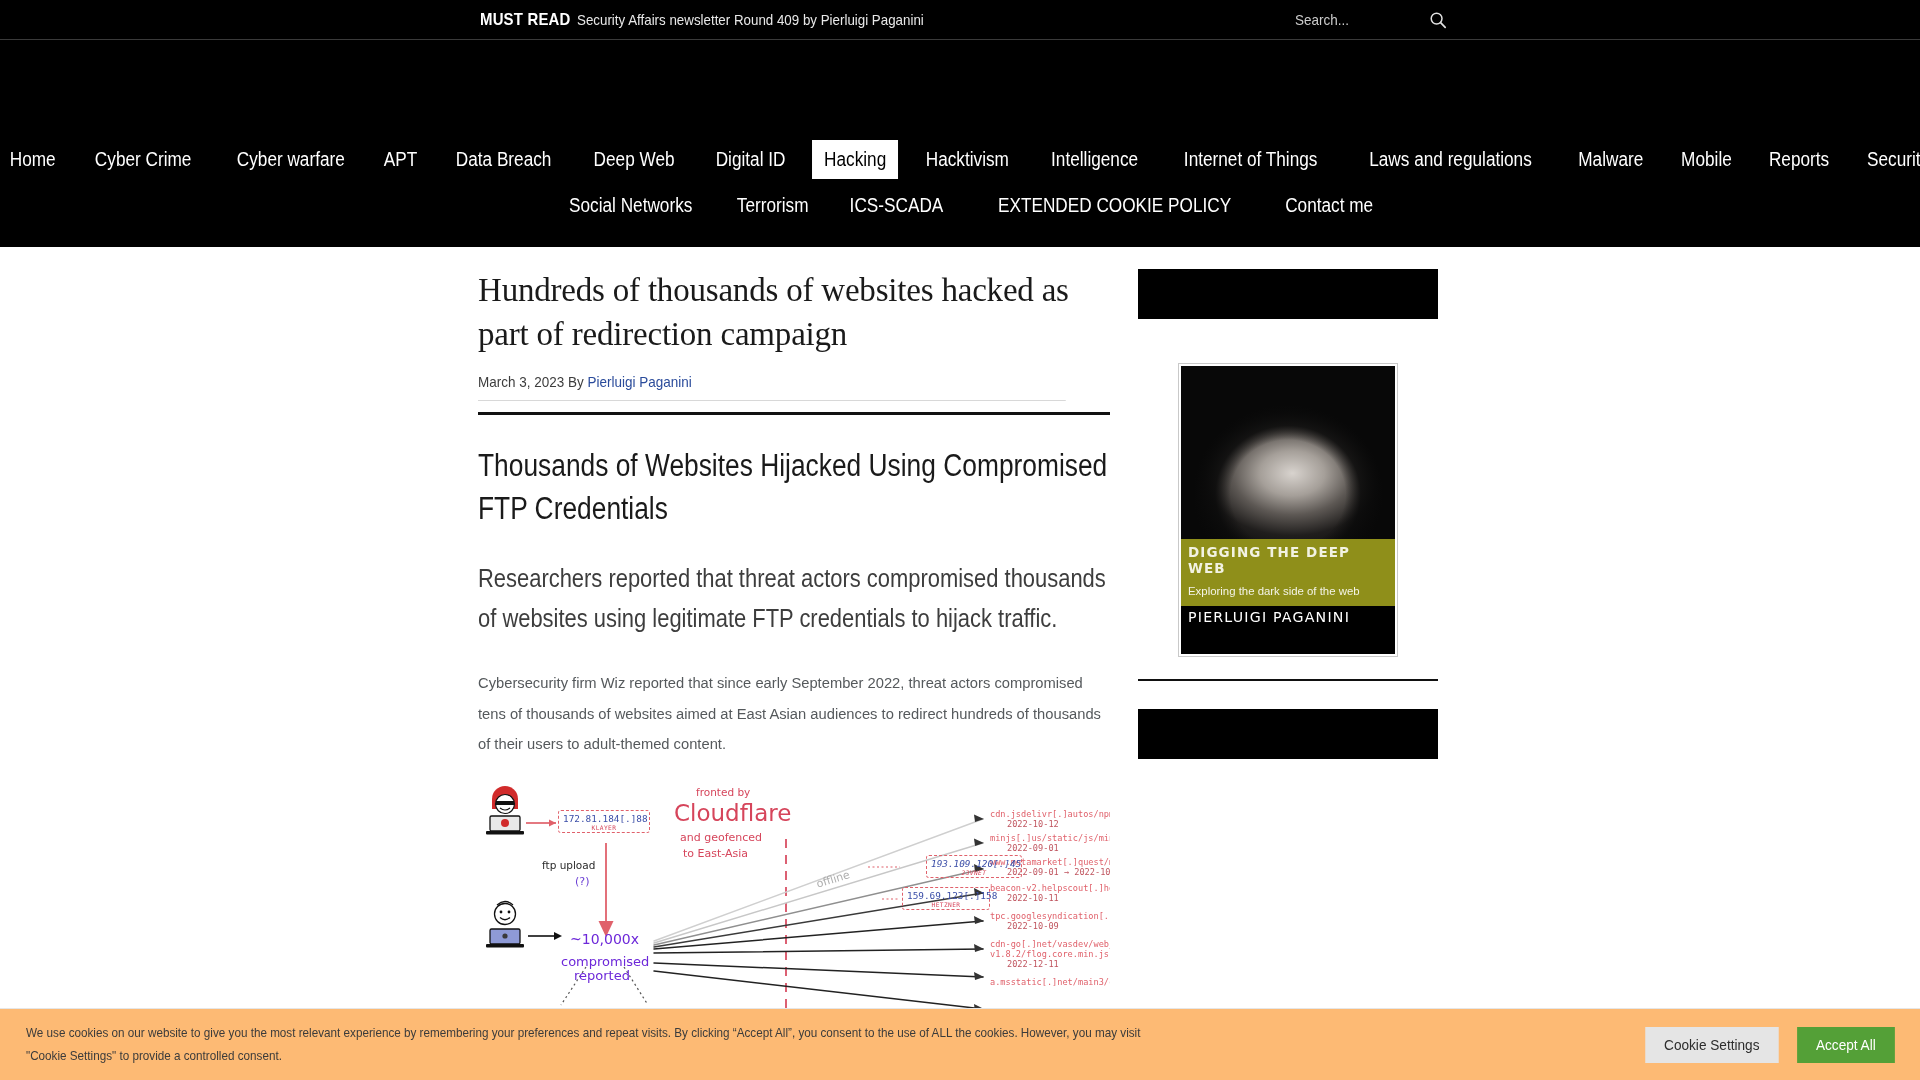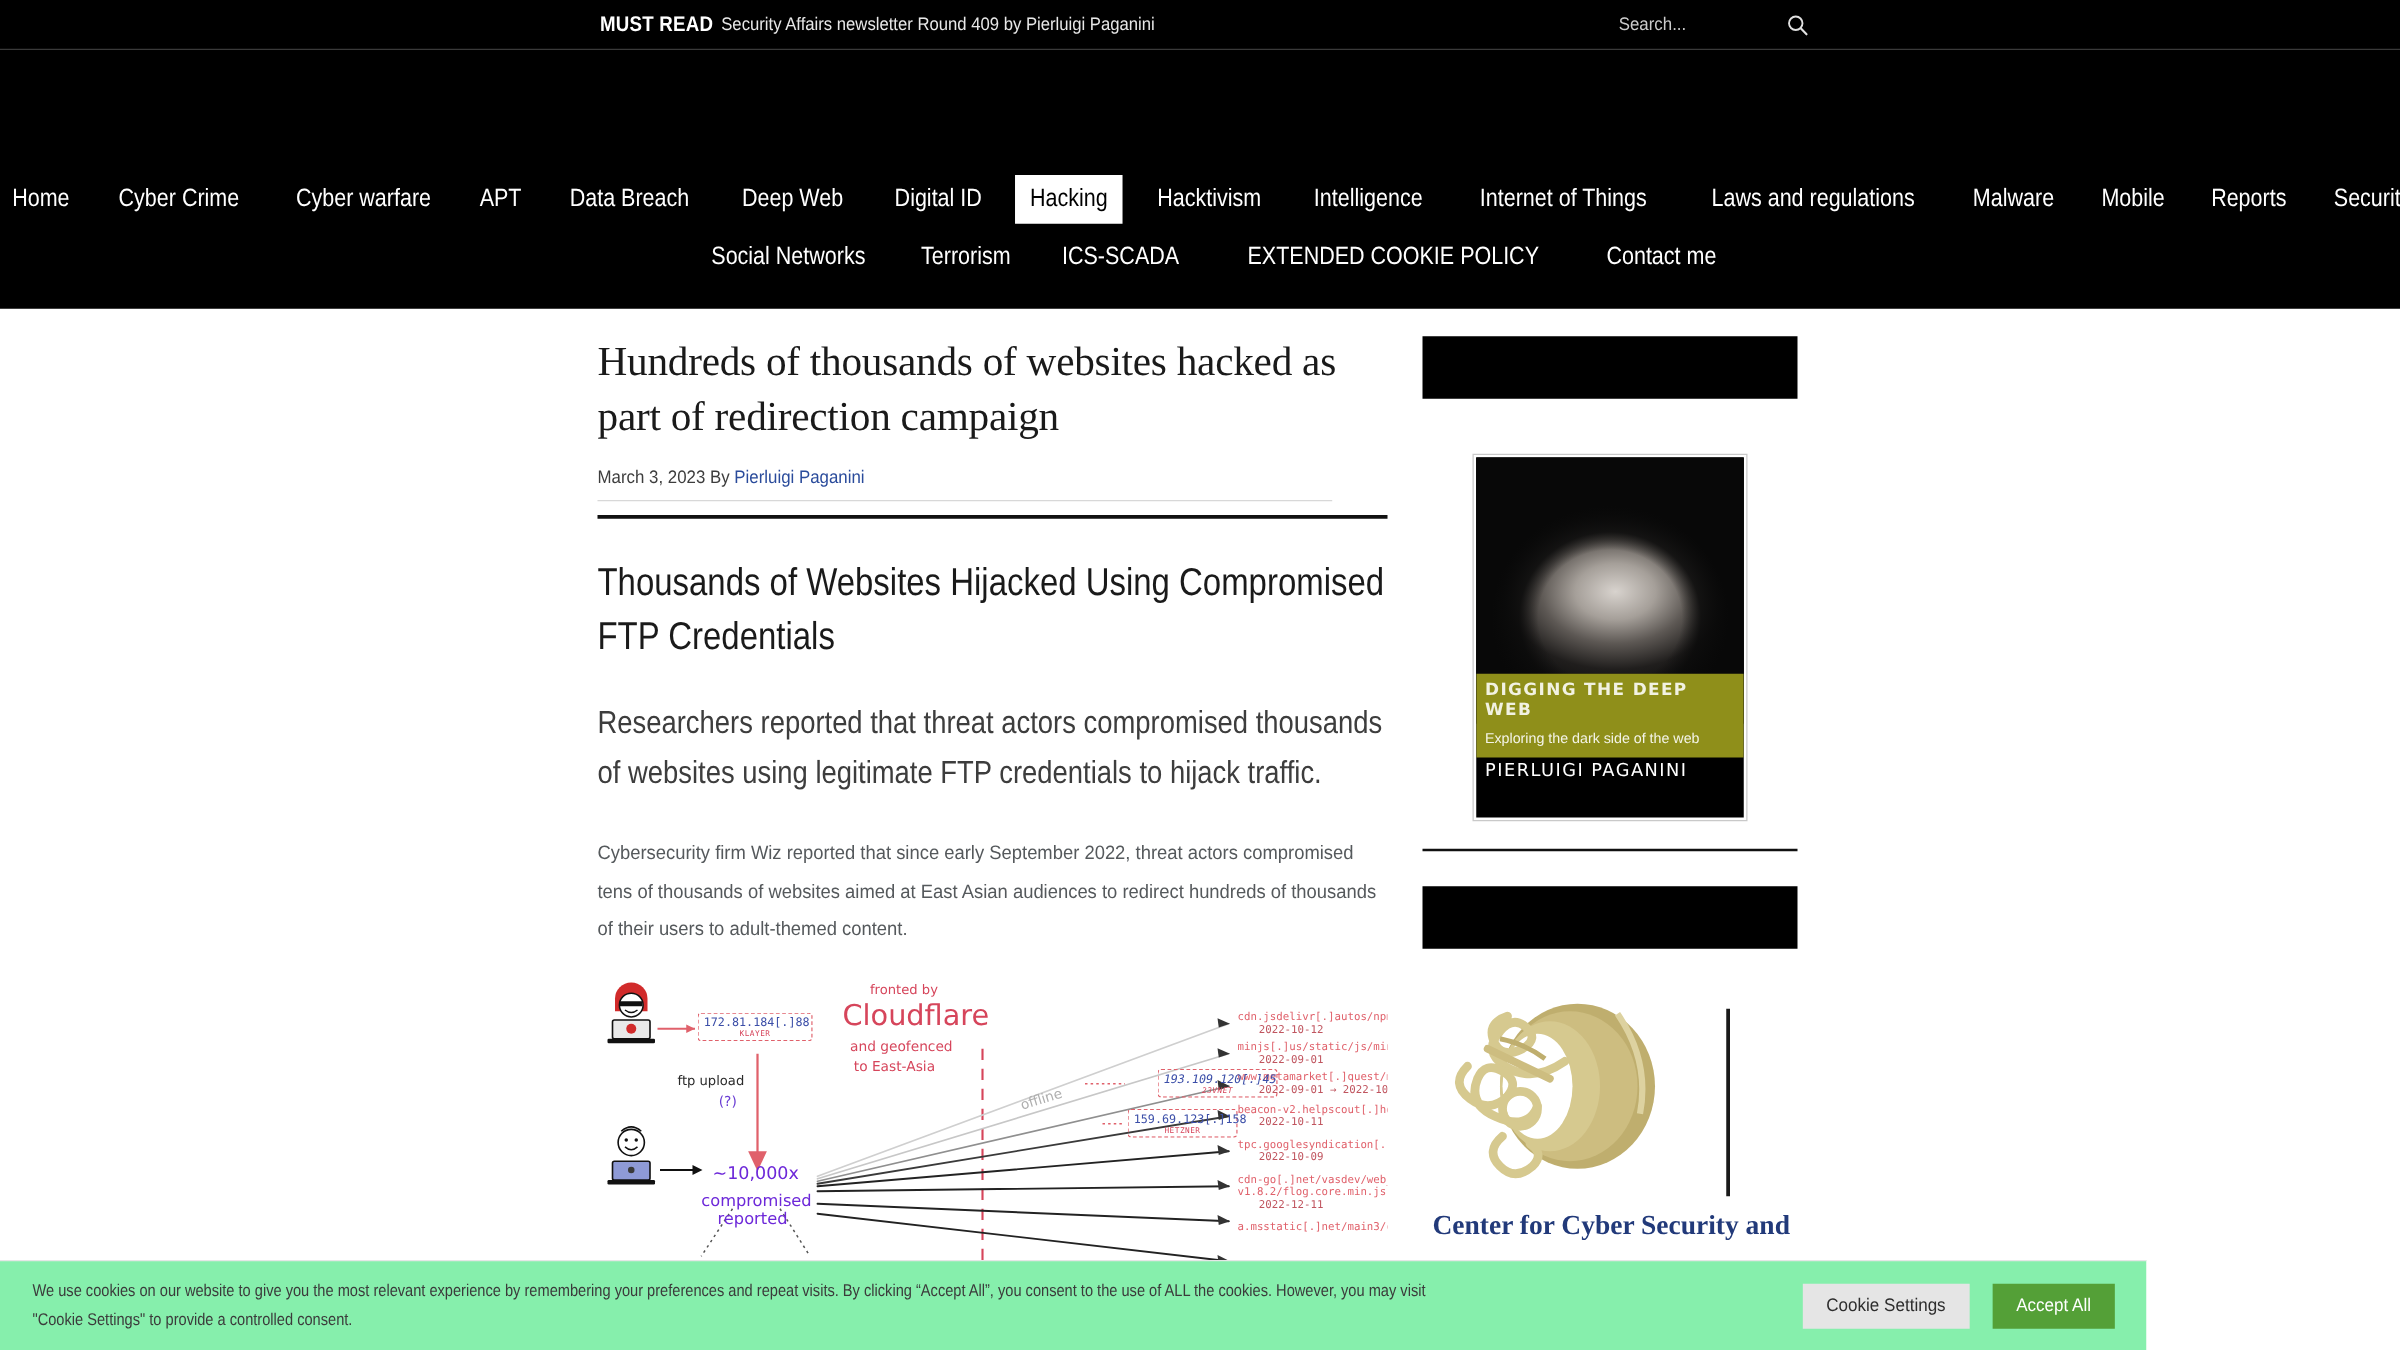--- a/index.html
+++ b/index.html
@@ -261,23 +261,23 @@
   .cc-title {
     position: absolute; left: 8px; top: 178px;
     font-family: "Liberation Serif", serif;
     font-weight: 700; font-size: 22px; color: #223a7a; white-space: nowrap;
   }
 
   
   .cookie {
     position: absolute;
     left: 0; bottom: 0;
-    width: 1717px;
+    width: 1920px;
     height: 72px;
-    background: #86efac;
+    background: #fdba74;
     border-top: 1px solid #e6e6e6;
     display: flex;
     align-items: center;
   }
   .cookie-text {
     position: absolute;
     left: 26px;
     width: 1320px;
     font-size: 13.6px;
     line-height: 1.62;
@@ -503,39 +503,20 @@
           <div class="t2">Exploring the dark side of the web</div>
         </div>
         <div class="book-author">PIERLUIGI PAGANINI</div>
       </div>
     </div>
 
     <div class="sb-sep"></div>
 
     <div class="ad-black ad2"></div>
 
-    <div class="cc-widget">
-      <svg class="cc-logo" viewBox="0 0 200 170">
-        <ellipse cx="118" cy="78" rx="62" ry="66" fill="#bfae6e"></ellipse>
-        <ellipse cx="112" cy="78" rx="54" ry="60" fill="#cdbd80"></ellipse>
-        <ellipse cx="96" cy="78" rx="40" ry="52" fill="#d6c98f"></ellipse>
-        <ellipse cx="86" cy="78" rx="28" ry="42" fill="#ffffff"></ellipse>
-        <path d="M150 20 q26 38 18 80" fill="none" stroke="#ddd2a0" stroke-width="5"></path>
-        <path d="M62 22 q-18 6 -10 22 q6 12 22 4 q14 -8 2 -18 q-10 -8 -20 4
-                 q-14 16 4 28 q22 14 48 -4" fill="none" stroke="#d6c98f" stroke-width="7" stroke-linecap="round"></path>
-        <path d="M30 62 q-14 14 2 26 q16 12 30 -2 q10 -12 -4 -20 q-14 -8 -20 6
-                 q-8 20 14 30 q26 12 34 -8" fill="none" stroke="#d6c98f" stroke-width="7" stroke-linecap="round"></path>
-        <path d="M58 118 q-14 12 -2 24 q12 12 26 0 q10 -10 -2 -18" fill="none" stroke="#d6c98f" stroke-width="7" stroke-linecap="round"></path>
-        <path d="M46 48 L96 72" stroke="#cdbd80" stroke-width="6" stroke-linecap="round"></path>
-        <path d="M56 40 q20 4 36 16" fill="none" stroke="#bfae6e" stroke-width="4"></path>
-        <circle cx="72" cy="96" r="14" fill="none" stroke="#d6c98f" stroke-width="7"></circle>
-      </svg>
-      <div class="cc-bar"></div>
-      <div class="cc-title">Center for Cyber Security and</div>
-    </div>
   </div>
 </div>
 
 <div class="cookie">
   <div class="cookie-text">We use cookies on our website to give you the most relevant experience by remembering your preferences and repeat visits. By clicking “Accept All”, you consent to the use of ALL the cookies. However, you may visit "Cookie Settings" to provide a controlled consent.</div>
   <div class="cookie-btns">
     <button class="btn btn-settings">Cookie Settings</button>
     <button class="btn btn-accept">Accept All</button>
   </div>
 </div>

